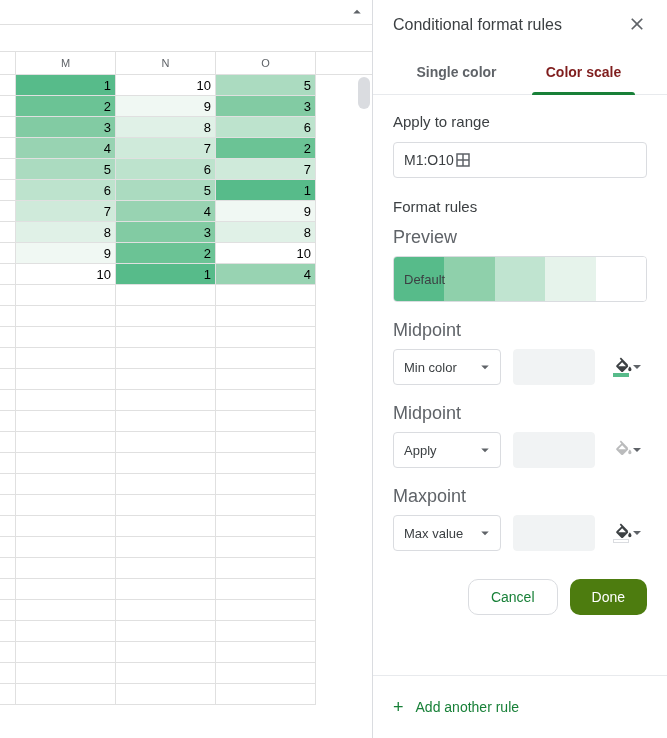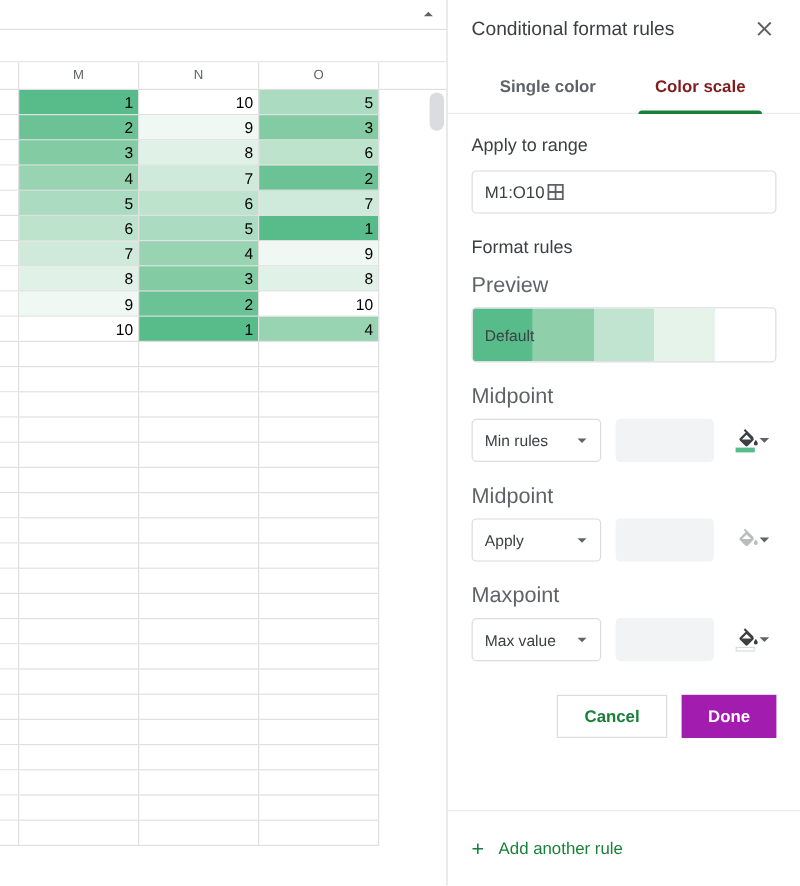--- a/index.html
+++ b/index.html
@@ -217,29 +217,29 @@
   .button-row {
     display: flex;
     justify-content: flex-end;
     gap: 12px;
     margin-top: 28px;
     margin-bottom: 10px;
   }
   .btn {
     height: 36px;
     padding: 0 22px;
-    border-radius: 0;
+    border-radius: 10px;
     font-size: 14px;
-    font-weight: 700;
+    font-weight: 400;
     cursor: pointer;
     display: flex;
     align-items: center;
   }
   .btn-cancel { border: 1px solid #dadce0; background: #fff; color: #188038; }
-  .btn-done { border: none; background: #a21caf; color: #fff; }
+  .btn-done { border: none; background: #4d7c0f; color: #fff; }
   .add-rule {
     border-top: 1px solid #e8eaed;
     padding: 22px 20px;
     display: flex;
     align-items: center;
     gap: 12px;
     color: #188038;
     font-size: 14px;
     font-weight: 500;
     cursor: pointer;
@@ -479,21 +479,21 @@
     <div class="preview-seg" style="background: rgb(87, 187, 138);"></div>
         <div class="preview-seg" style="background: rgb(143, 208, 171);"></div>
         <div class="preview-seg" style="background: rgb(192, 228, 208);"></div>
         <div class="preview-seg" style="background: rgb(230, 243, 235);"></div>
         <div class="preview-seg" style="background: rgb(255, 255, 255);"></div>
       </div>
 
     <div class="sub-label">Midpoint</div>
     <div class="point-row">
       <div class="select">
-        <span>Min rules</span>
+        <span>Min color</span>
         <svg width="18" height="18" viewBox="0 0 24 24">
             <path fill="currentColor" d="M7 10l5 5 5-5z"></path>
           </svg>
       </div>
       <div class="value-input"></div>
       <div class="fill-btn">
         <svg class="paint-icon" viewBox="0 0 24 24">
             <path fill="currentColor" d="M16.56 8.94 8.32.7 6.9 2.12l1.97 1.97L3.05 9.9a1.5 1.5 0 0 0 0 2.12l5.66 5.66c.29.29.68.44 1.06.44s.77-.15 1.06-.44l5.73-5.73a1.5 1.5 0 0 0 0-2.12zM5.18 11 9.77 6.4 14.37 11H5.18zM19 11.5s-2 2.17-2 3.5a2 2 0 0 0 4 0c0-1.33-2-3.5-2-3.5z"></path>
           </svg>
         <div class="fill-underline" style="background:#57bb8a"></div>

